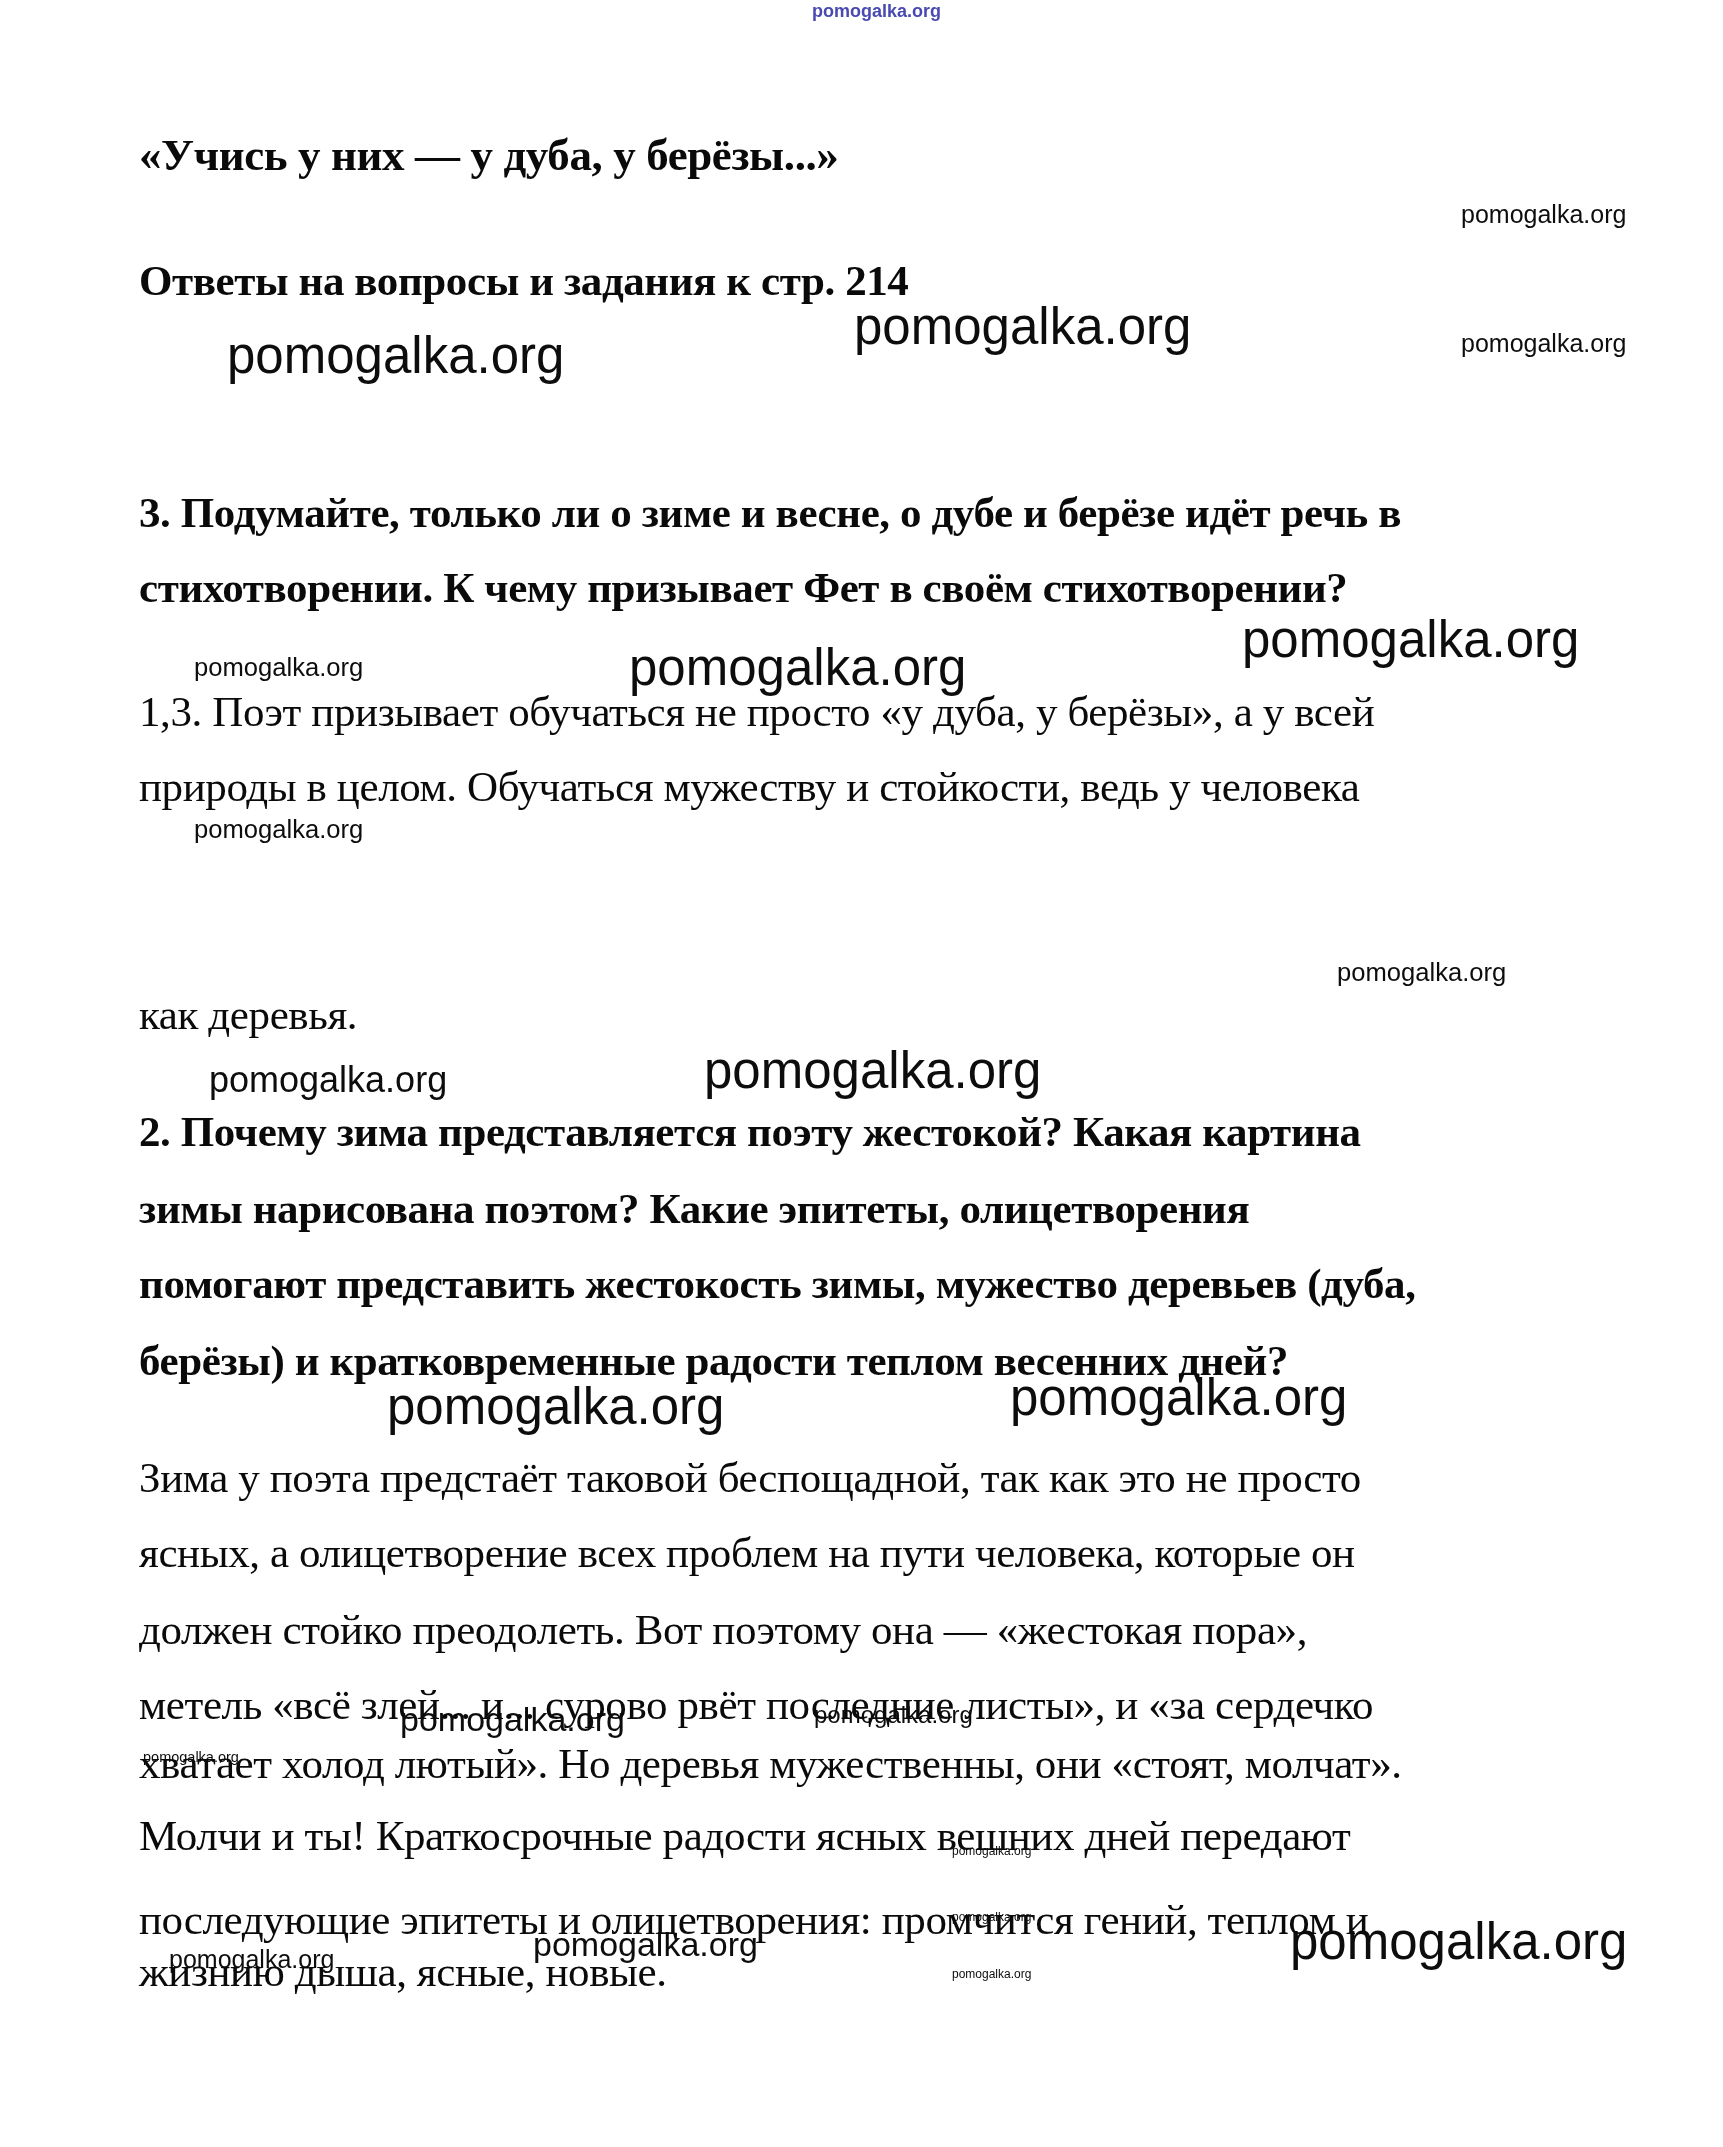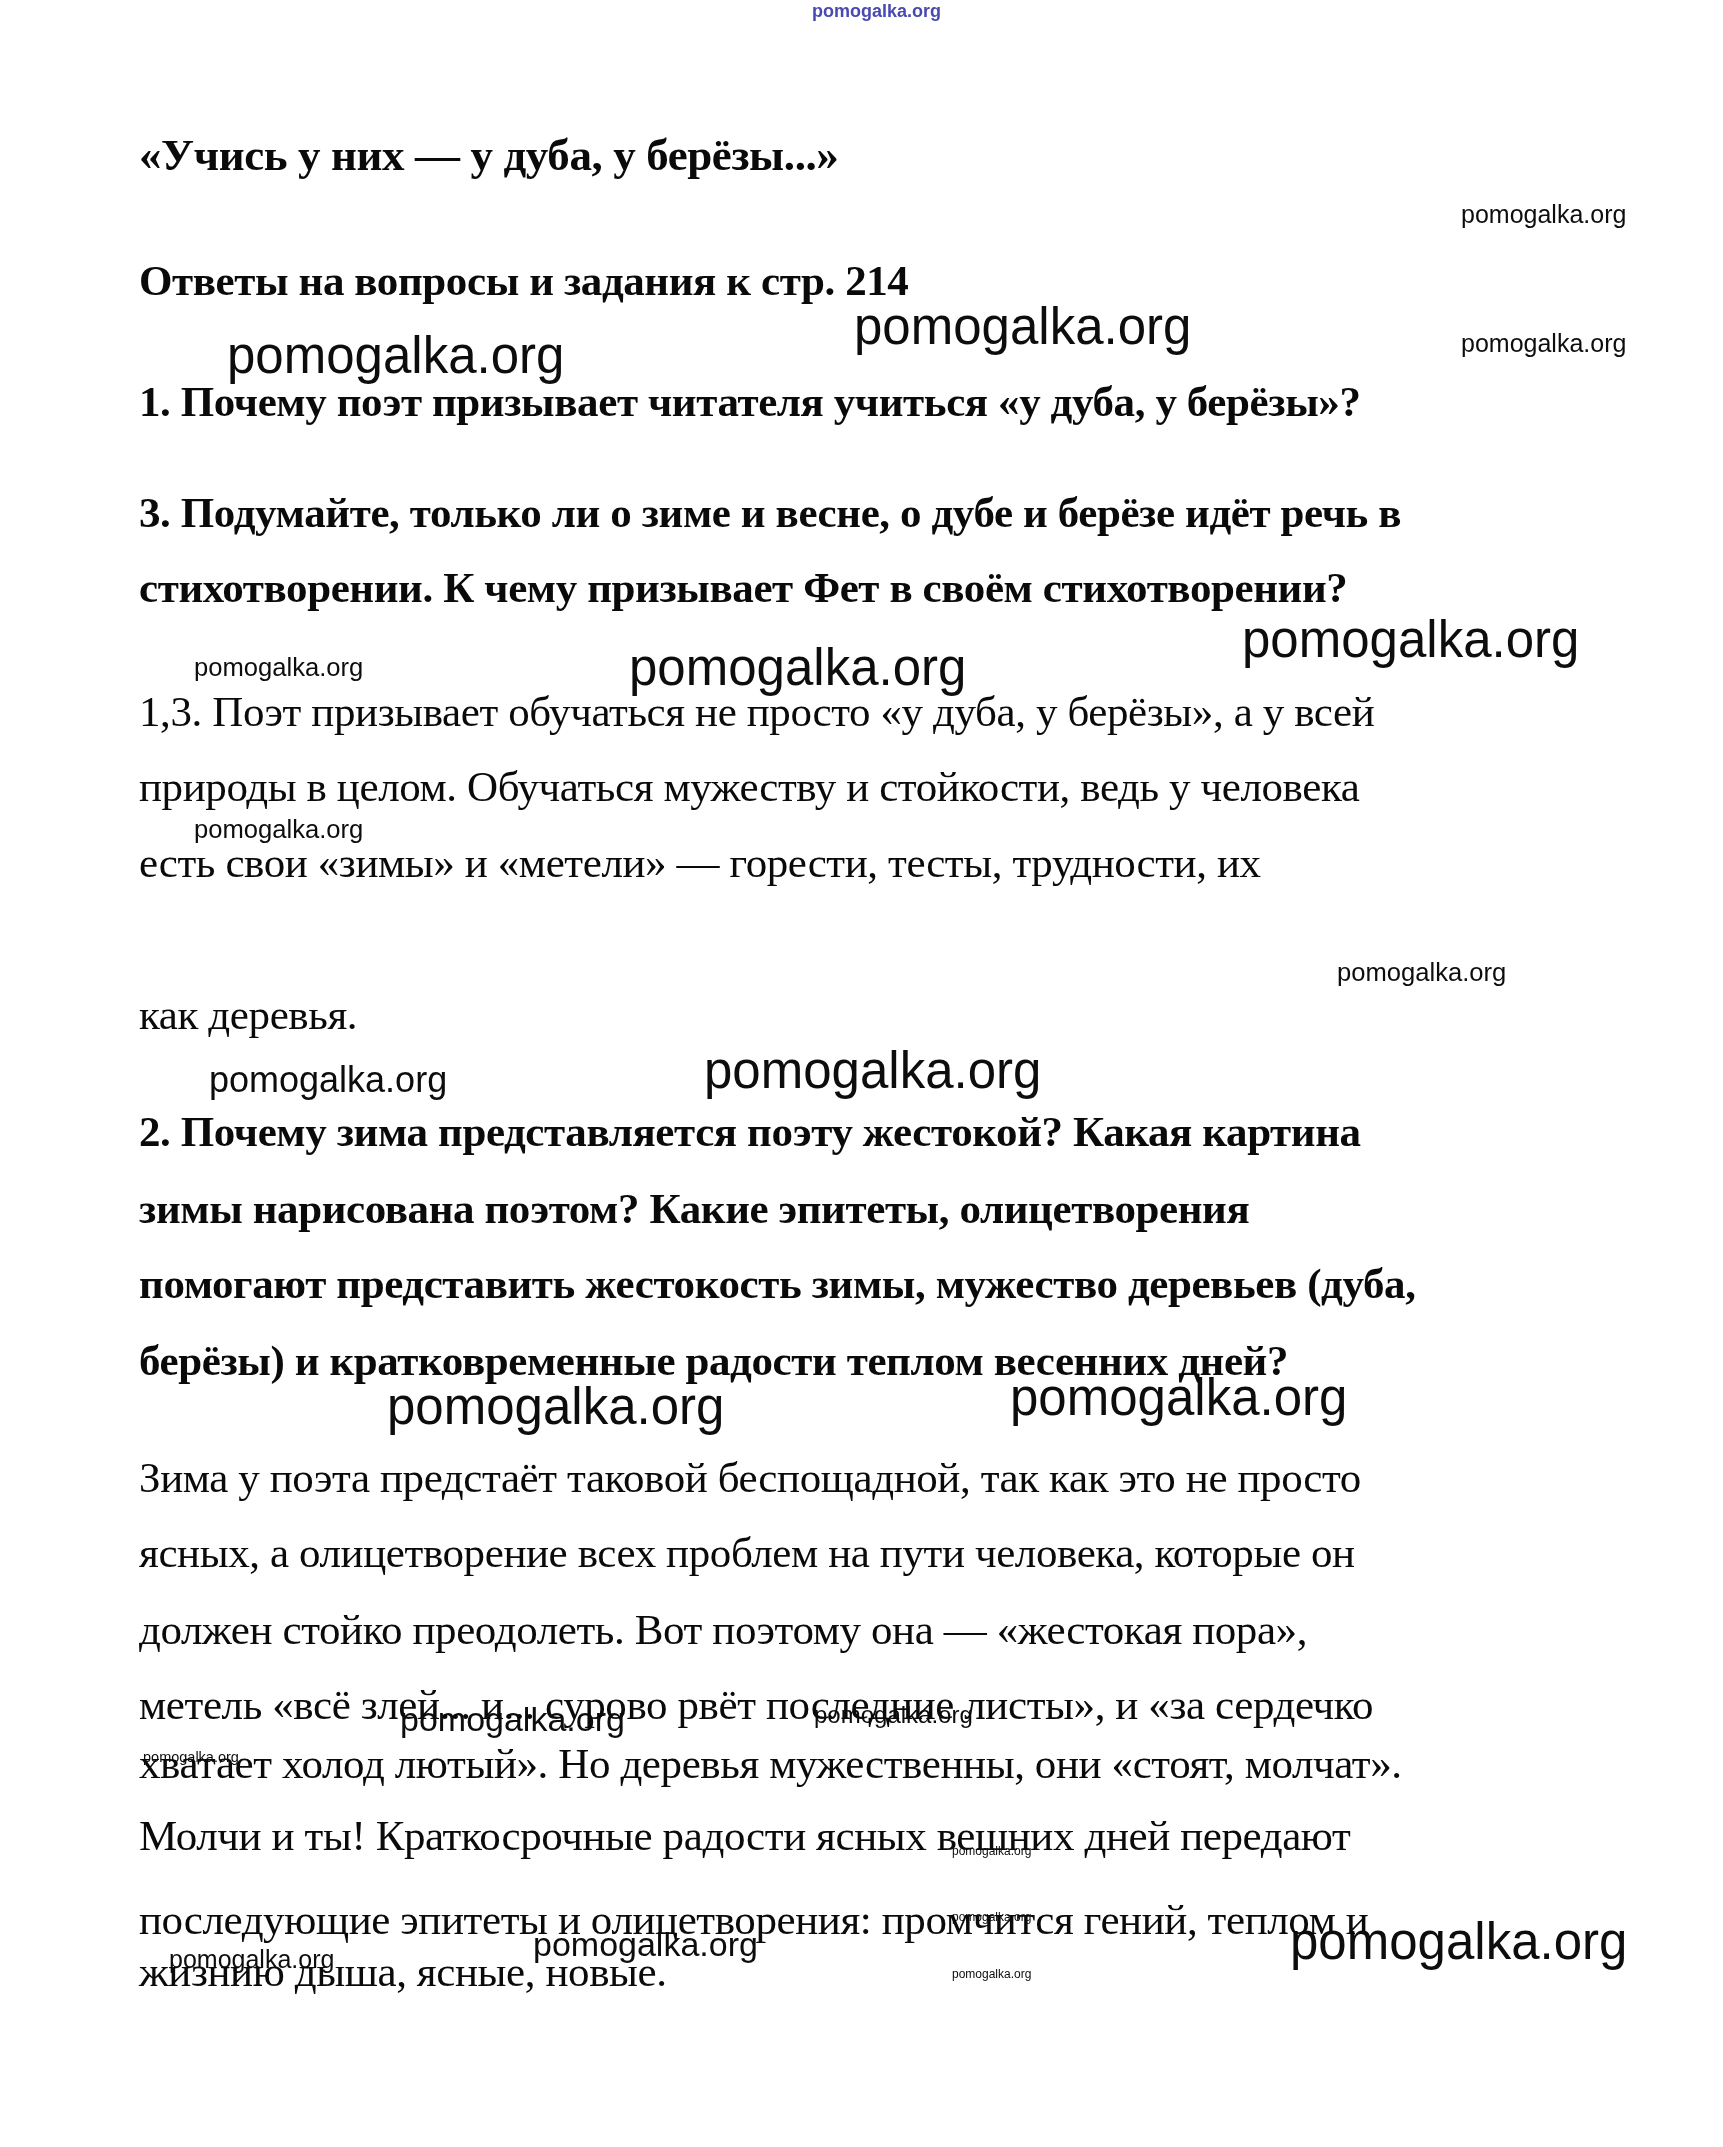--- a/index.html
+++ b/index.html
@@ -81,28 +81,26 @@
   <span class="wm w18">pomogalka.org</span>
   <span class="wm w19">pomogalka.org</span>
   <span class="wm w20">pomogalka.org</span>
   <span class="wm w21">pomogalka.org</span>
   <span class="wm w22">pomogalka.org</span>
   <span class="wm w23">pomogalka.org</span>
 
   <div class="ln title">«Учись у них — у дуба, у берёзы...»</div>
   <div class="ln subtitle">Ответы на вопросы и задания к стр. 214</div>
 
-  <div class="ln b" style="top:377px">1. Почему поэт призывает читателя учиться «у дуба, у берёзы»?</div>
 
   <div class="ln b" style="top:488px">3. Подумайте, только ли о зиме и весне, о дубе и берёзе идёт речь в</div>
   <div class="ln b" style="top:563px">стихотворении. К чему призывает Фет в своём стихотворении?</div>
 
   <div class="ln" style="top:687px">1,3. Поэт призывает обучаться не просто «у дуба, у берёзы», а у всей</div>
   <div class="ln" style="top:762px">природы в целом. Обучаться мужеству и стойкости, ведь у человека</div>
-  <div class="ln" style="top:838px">есть свои «зимы» и «метели» — горести, тесты, трудности, их</div>
   <div class="ln" style="top:990px">как деревья.</div>
 
   <div class="ln b" style="top:1107px">2. Почему зима представляется поэту жестокой? Какая картина</div>
   <div class="ln b" style="top:1184px">зимы нарисована поэтом? Какие эпитеты, олицетворения</div>
   <div class="ln b" style="top:1259px">помогают представить жестокость зимы, мужество деревьев (дуба,</div>
   <div class="ln b" style="top:1336px">берёзы) и кратковременные радости теплом весенних дней?</div>
 
   <div class="ln" style="top:1453px">Зима у поэта предстаёт таковой беспощадной, так как это не просто</div>
   <div class="ln" style="top:1528px">ясных, а олицетворение всех проблем на пути человека, которые он</div>
   <div class="ln" style="top:1605px">должен стойко преодолеть. Вот поэтому она — «жестокая пора»,</div>

